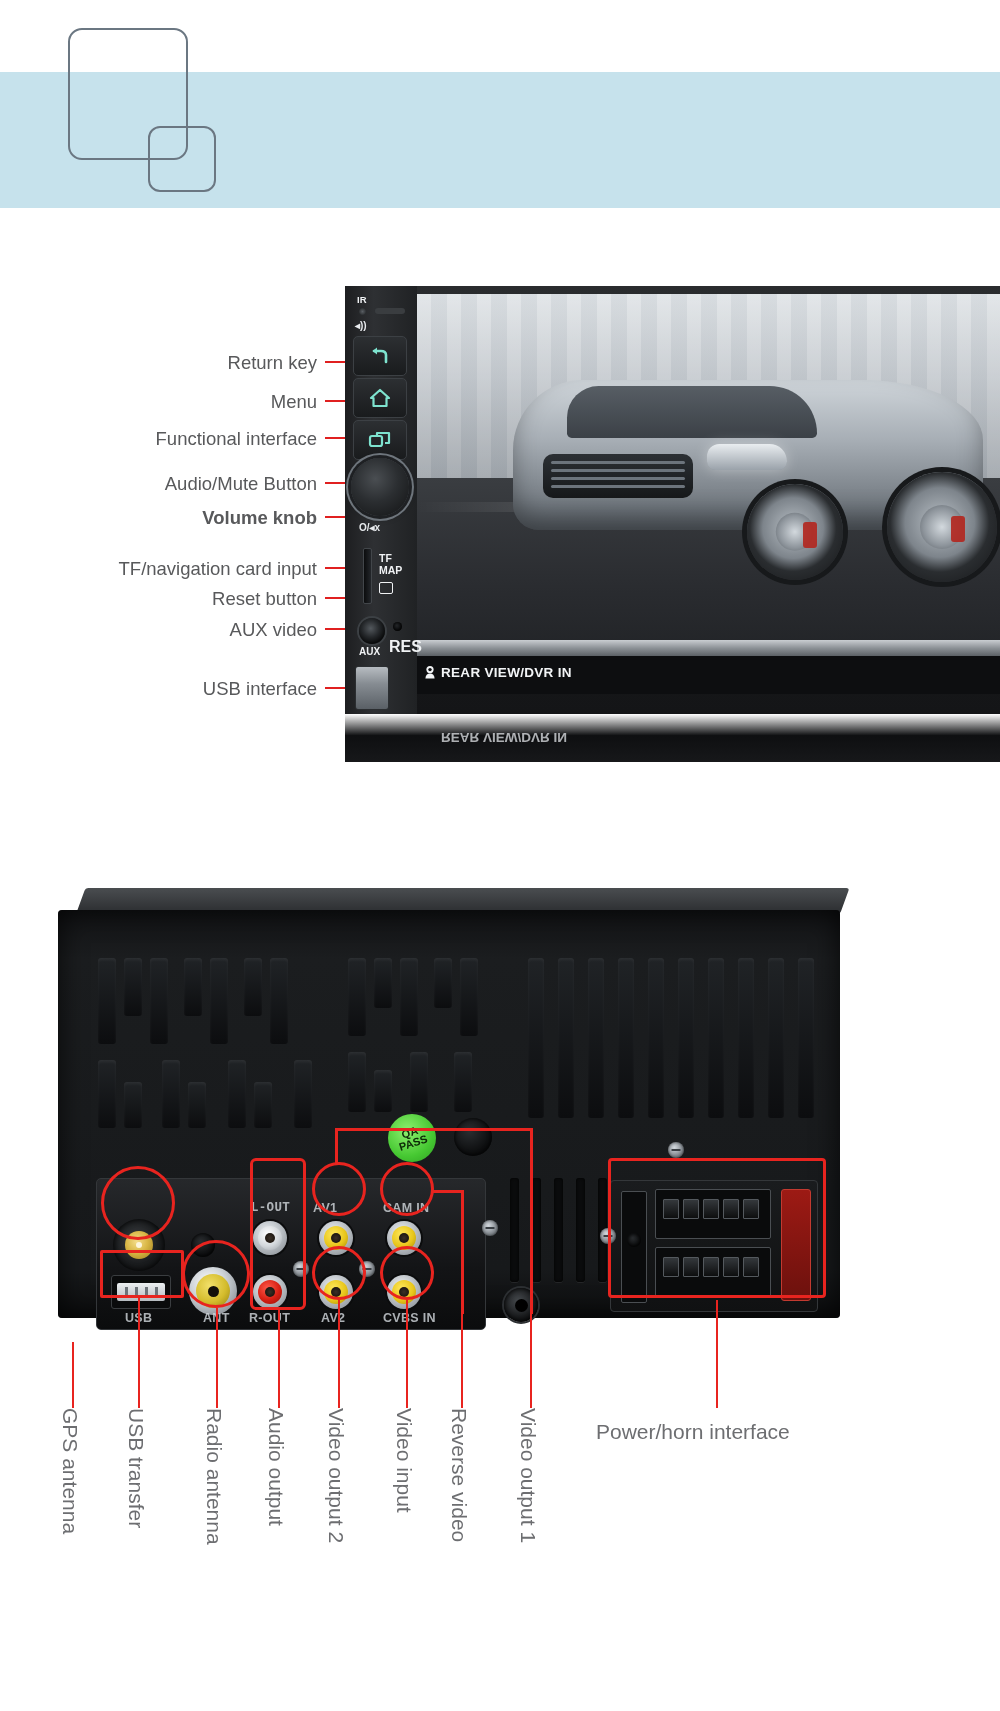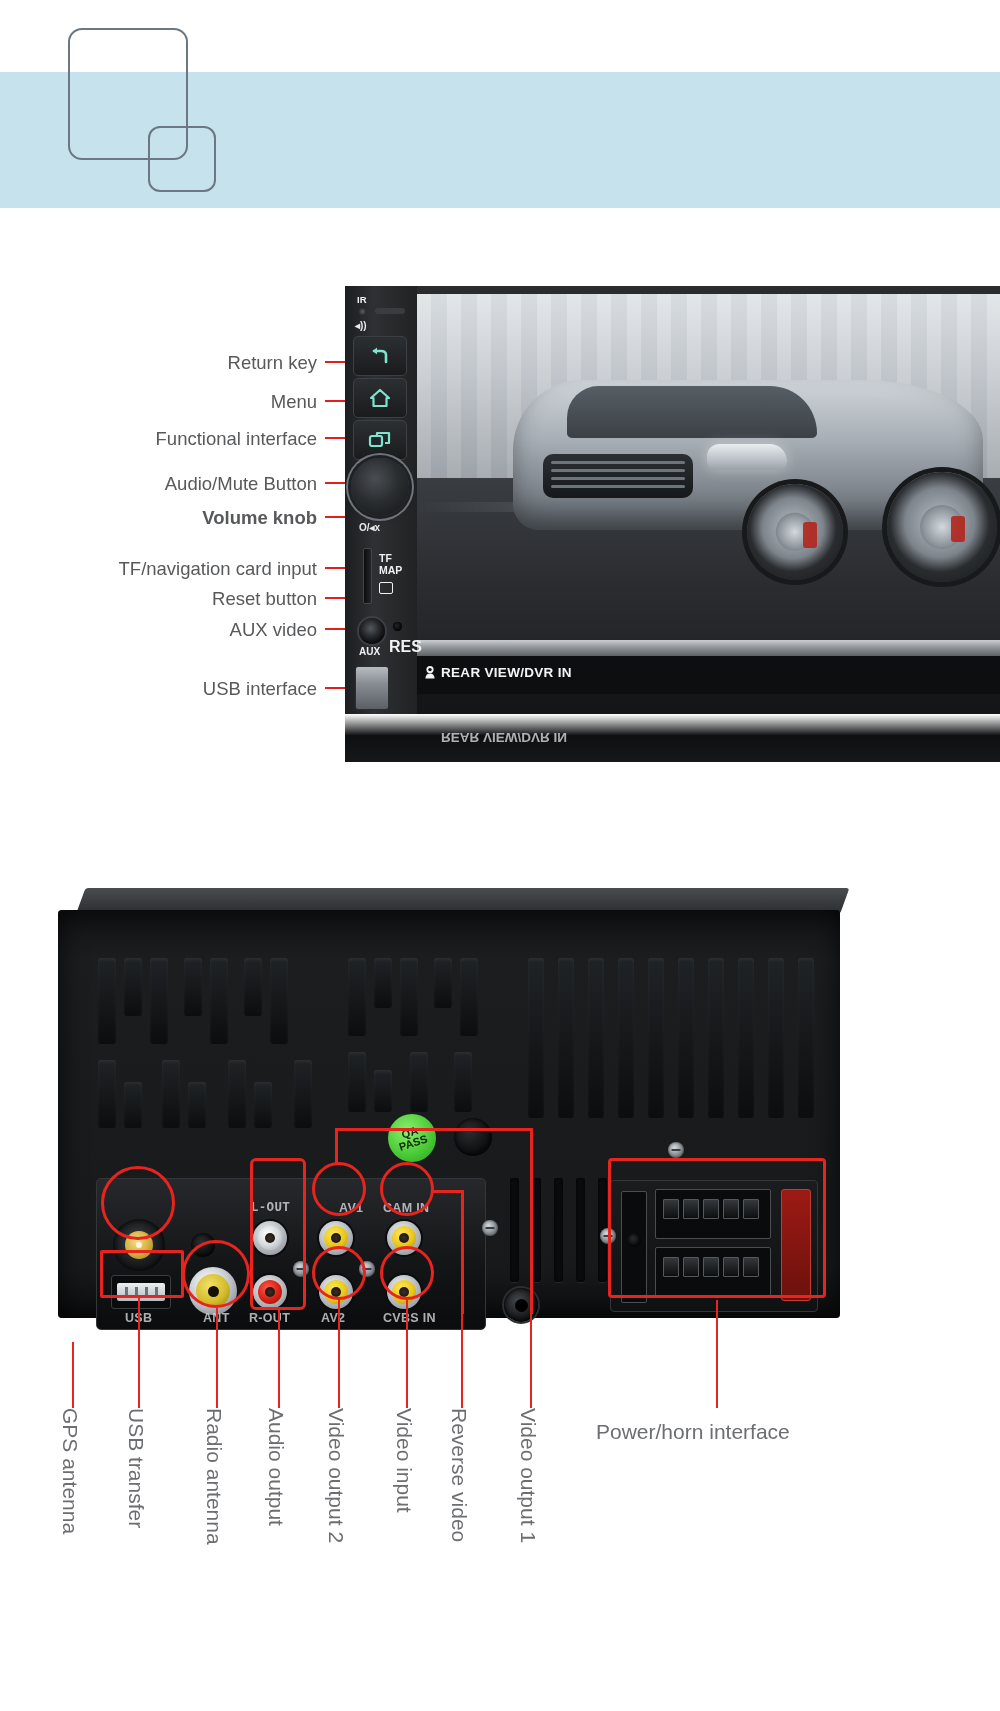--- a/index.html
+++ b/index.html
@@ -731,21 +731,21 @@
 
         <div class="conn-label" style="left:154px; top:22px;font-family:Liberation Mono, monospace;">L-OUT</div>
         <div class="rca rca-white" style="left:156px; top:42px;">
           <div class="rca-ring">
               <div class="rca-color">
                 <div class="rca-hole"></div>
               </div>
             </div>
         </div>
 
-        <div class="conn-label" style="left:242px; top:22px;">AV1</div>
+        <div class="conn-label" style="left:216px; top:22px;">AV1</div>
         <div class="rca rca-yellow" style="left:222px; top:42px;">
           <div class="rca-ring">
               <div class="rca-color">
                 <div class="rca-hole"></div>
               </div>
             </div>
         </div>
 
         <div class="conn-label" style="left:286px; top:22px;">CAM IN</div>
         <div class="rca rca-yellow" style="left:290px; top:42px;">

